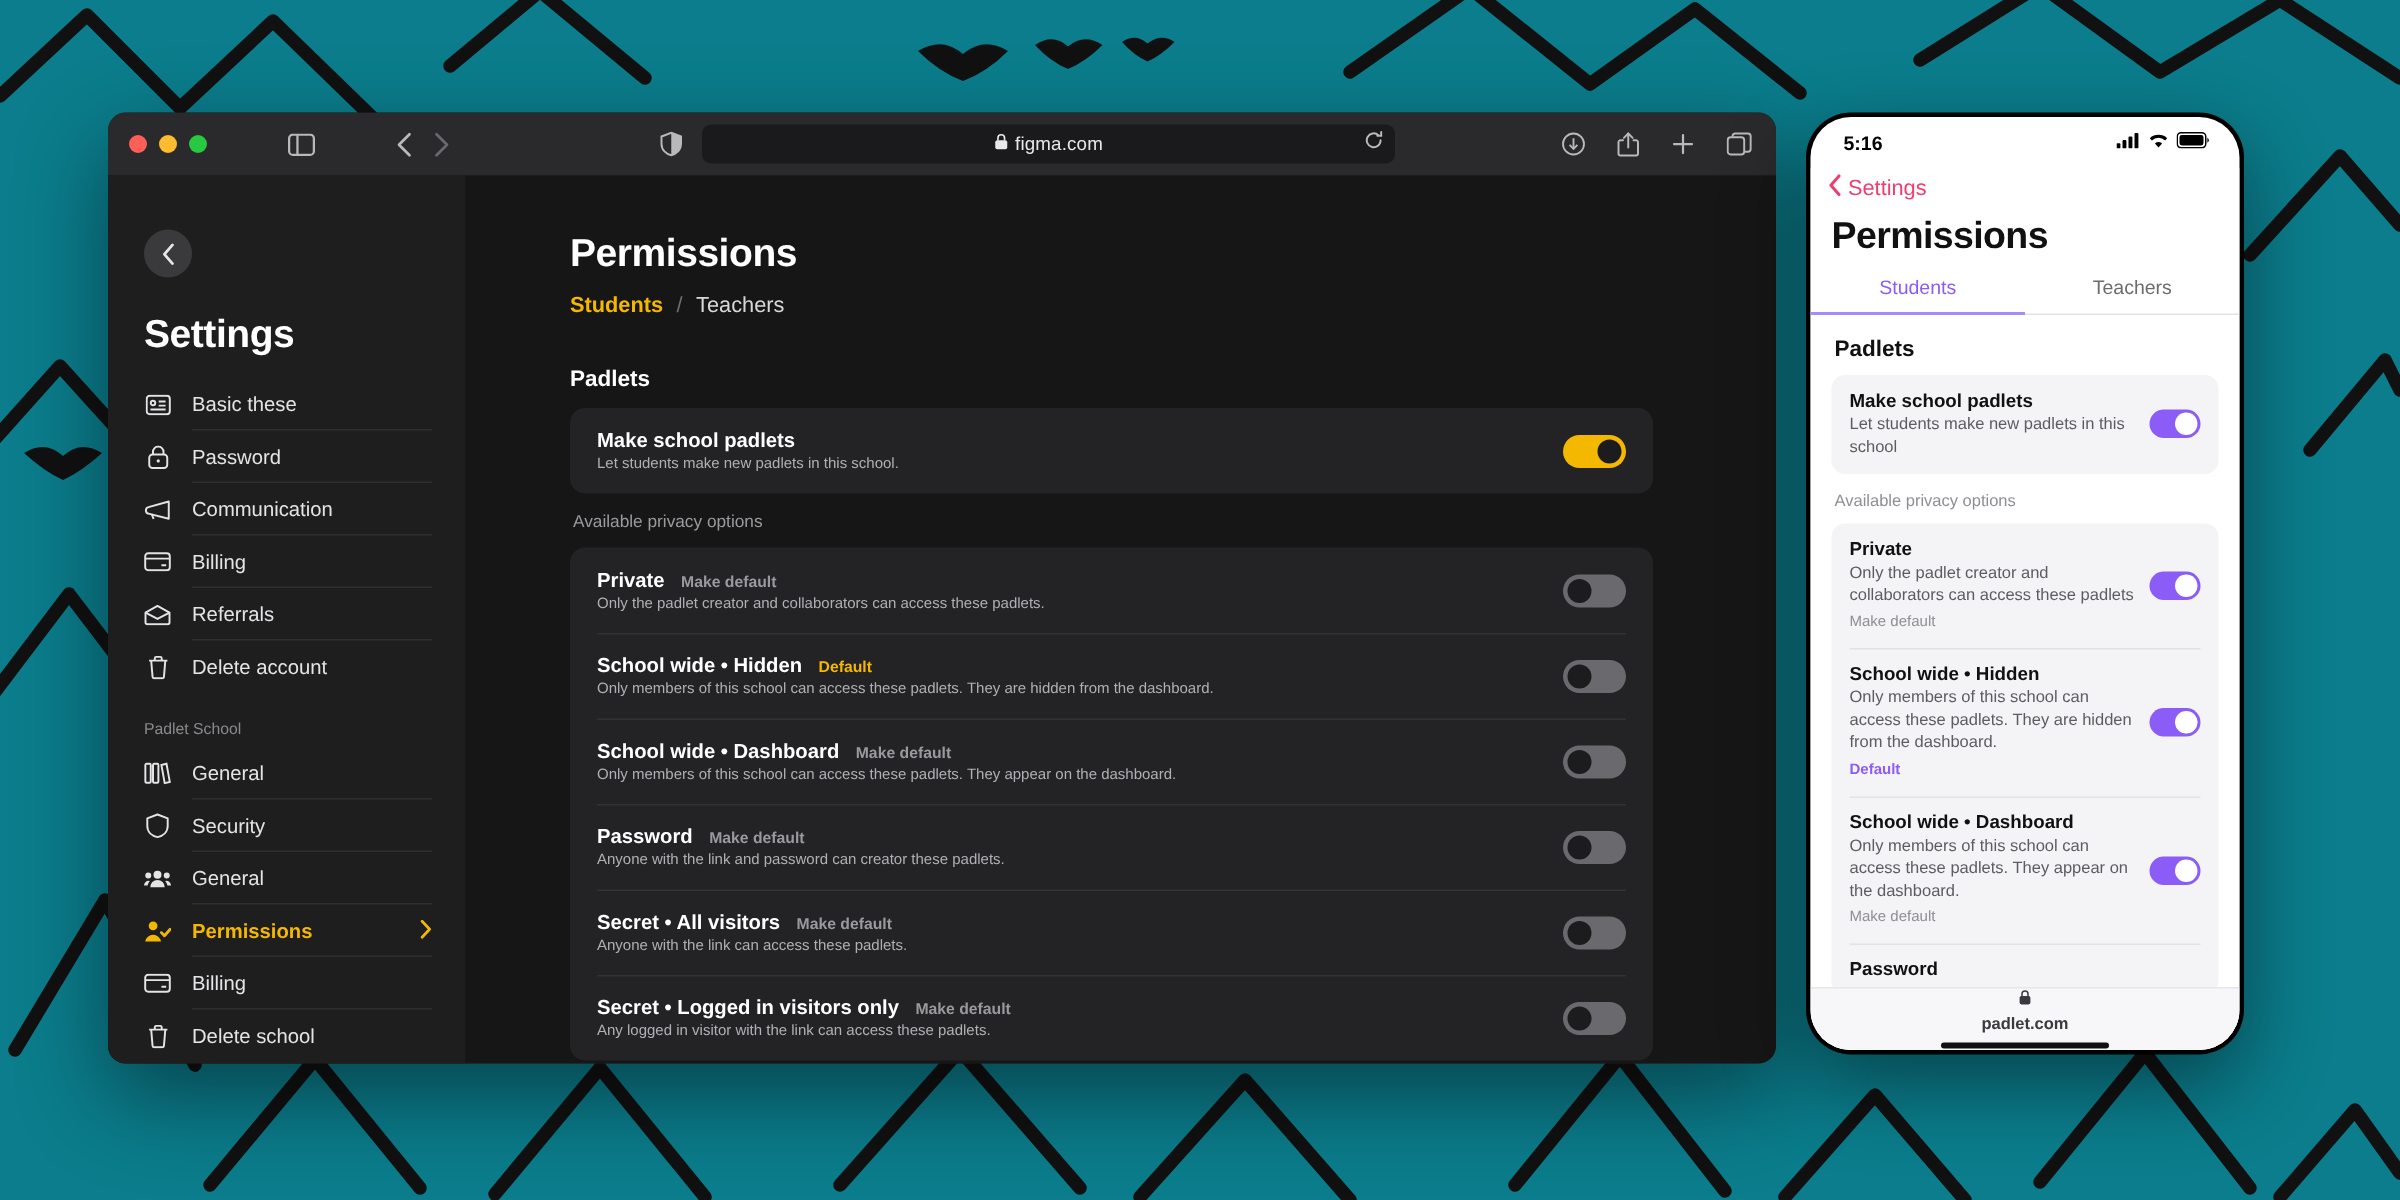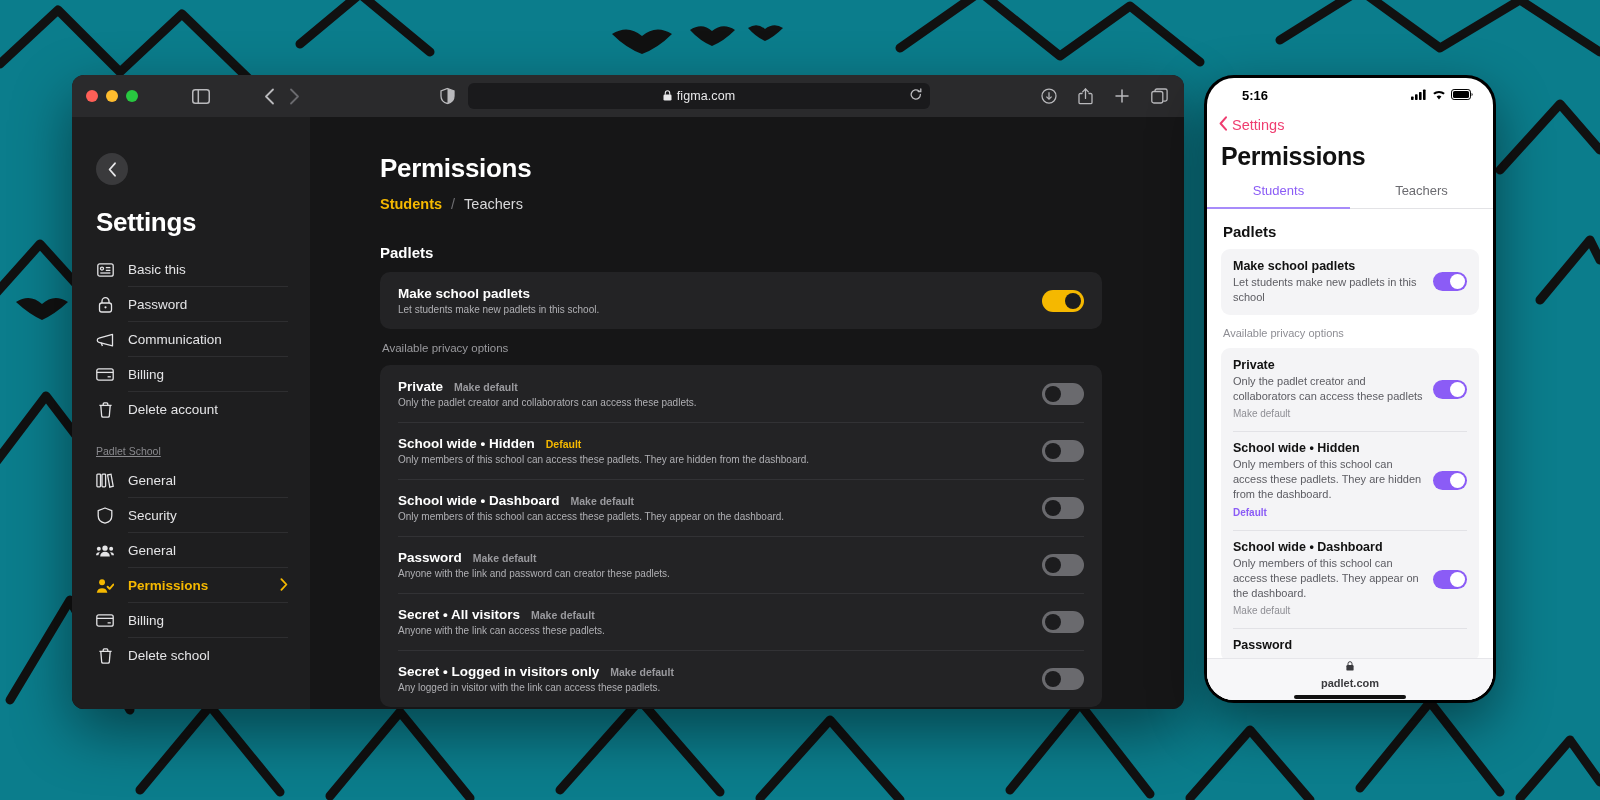--- a/index.html
+++ b/index.html
@@ -96,21 +96,20 @@
   .nav-item .ni-label { flex: 1; }
   .nav-item.sep::after {
     content: ""; position: absolute; left: 32px; right: 0; bottom: 0;
     height: 1px; background: #2e2e30;
   }
   .nav-item.active .ni-label, .nav-item.active .ni-icon { color: #f5b800; font-weight: bold; }
   .nav-item.active .chev { color: #f5b800; }
   .group-label {
     font-size: 10.5px; color: #8a8a8e;
     margin: 18px 0 6px 24px;
-    text-decoration: underline;
   }
 
   
   .app-main {
     flex: 1;
     padding: 36px 82px 0 70px;
     overflow: hidden;
     position: relative;
   }
   .page-title { font-size: 26px; font-weight: bold; color: #fff; letter-spacing: -0.3px; }
@@ -169,21 +168,21 @@
     border-radius: 27px;
     overflow: hidden;
     position: relative;
     display: flex; flex-direction: column;
   }
   .status-bar {
     height: 34px; flex: 0 0 34px;
     display: flex; align-items: center; justify-content: space-between;
     padding: 0 20px 0 22px;
   }
-  .status-time { font-size: 13px; font-weight: bold; color: #000; margin-left: 13px; }
+  .status-time { font-size: 13px; font-weight: bold; color: #000; }
   .status-icons { display: flex; align-items: center; gap: 5px; }
 
   .phone-body { flex: 1; overflow: hidden; position: relative; background: #fff; }
   .ph-back { display: flex; align-items: center; gap: 4px; padding: 4px 0 0 12px; color: #ef3d70; font-size: 14.5px; }
   .ph-title { font-size: 25px; font-weight: bold; color: #111; padding: 8px 0 0 14px; letter-spacing: -0.4px; }
   .ph-tabs { display: flex; margin-top: 12px; }
   .ph-tab {
     flex: 1; text-align: center; font-size: 13px; padding-bottom: 9px;
     color: #6b6b70;
   }
@@ -347,21 +346,21 @@
         <div class="nav-item sep">
           <span class="ni-icon">
             <svg width="17" height="14" viewBox="0 0 17 14" fill="none" stroke="currentColor" stroke-width="1.3">
                 <rect x="0.8" y="0.8" width="15.4" height="12.4" rx="2"></rect>
                 <circle cx="5" cy="5.6" r="1.5"></circle>
                 <line x1="8.8" y1="4.6" x2="13.4" y2="4.6"></line>
                 <line x1="8.8" y1="7.4" x2="13.4" y2="7.4"></line>
                 <line x1="3.3" y1="10" x2="13.4" y2="10"></line>
               </svg>
           </span>
-          <span class="ni-label">Basic this</span>
+          <span class="ni-label">Basic these</span>
         </div>
         <div class="nav-item sep">
           <span class="ni-icon">
             <svg width="15" height="16" viewBox="0 0 15 16" fill="none" stroke="currentColor" stroke-width="1.3">
                 <rect x="1.5" y="6" width="12" height="9" rx="2.2"></rect>
                 <path d="M4 6 V4.2 A3.5 3.5 0 0 1 11 4.2 V6"></path>
                 <circle cx="7.5" cy="10.3" r="1.1" fill="currentColor" stroke="none"></circle>
               </svg>
           </span>
           <span class="ni-label">Password</span>
@@ -377,20 +376,29 @@
         </div>
         <div class="nav-item sep">
           <span class="ni-icon">
             <svg width="18" height="13" viewBox="0 0 18 13" fill="none" stroke="currentColor" stroke-width="1.3">
                 <rect x="0.8" y="0.8" width="16.4" height="11.4" rx="2"></rect>
                 <line x1="0.8" y1="4.4" x2="17.2" y2="4.4"></line>
                 <line x1="11.6" y1="8.8" x2="14.8" y2="8.8"></line>
               </svg>
           </span>
           <span class="ni-label">Billing</span>
+        </div>
+        <div class="nav-item sep">
+          <span class="ni-icon">
+            <svg width="18" height="14" viewBox="0 0 18 14" fill="none" stroke="currentColor" stroke-width="1.3" stroke-linejoin="round">
+                <path d="M1 5.4 L9 0.9 L17 5.4 V12 A1.2 1.2 0 0 1 15.8 13.2 H2.2 A1.2 1.2 0 0 1 1 12 Z"></path>
+                <polyline points="1,5.4 9,9.6 17,5.4"></polyline>
+              </svg>
+          </span>
+          <span class="ni-label">Referrals</span>
         </div>
         <div class="nav-item">
           <span class="ni-icon">
             <svg width="15" height="16" viewBox="0 0 15 16" fill="none" stroke="currentColor" stroke-width="1.3" stroke-linejoin="round">
                 <polyline points="1.4,3.4 13.6,3.4"></polyline>
                 <path d="M2.8 3.4 L3.7 14.2 A1.2 1.2 0 0 0 4.9 15.2 H10.1 A1.2 1.2 0 0 0 11.3 14.2 L12.2 3.4"></path>
                 <path d="M5.2 3.4 V1.9 A1 1 0 0 1 6.2 0.9 H8.8 A1 1 0 0 1 9.8 1.9 V3.4"></path>
               </svg>
           </span>
           <span class="ni-label">Delete account</span>

